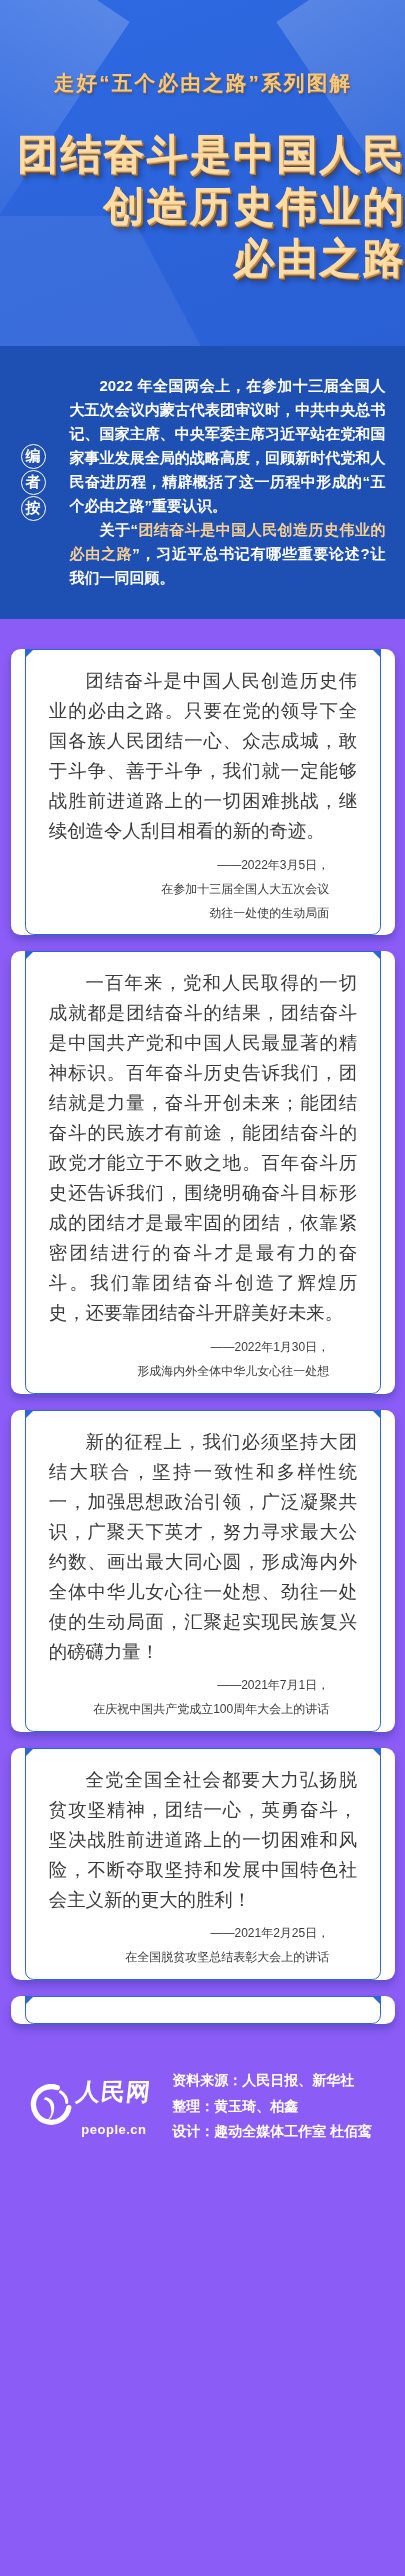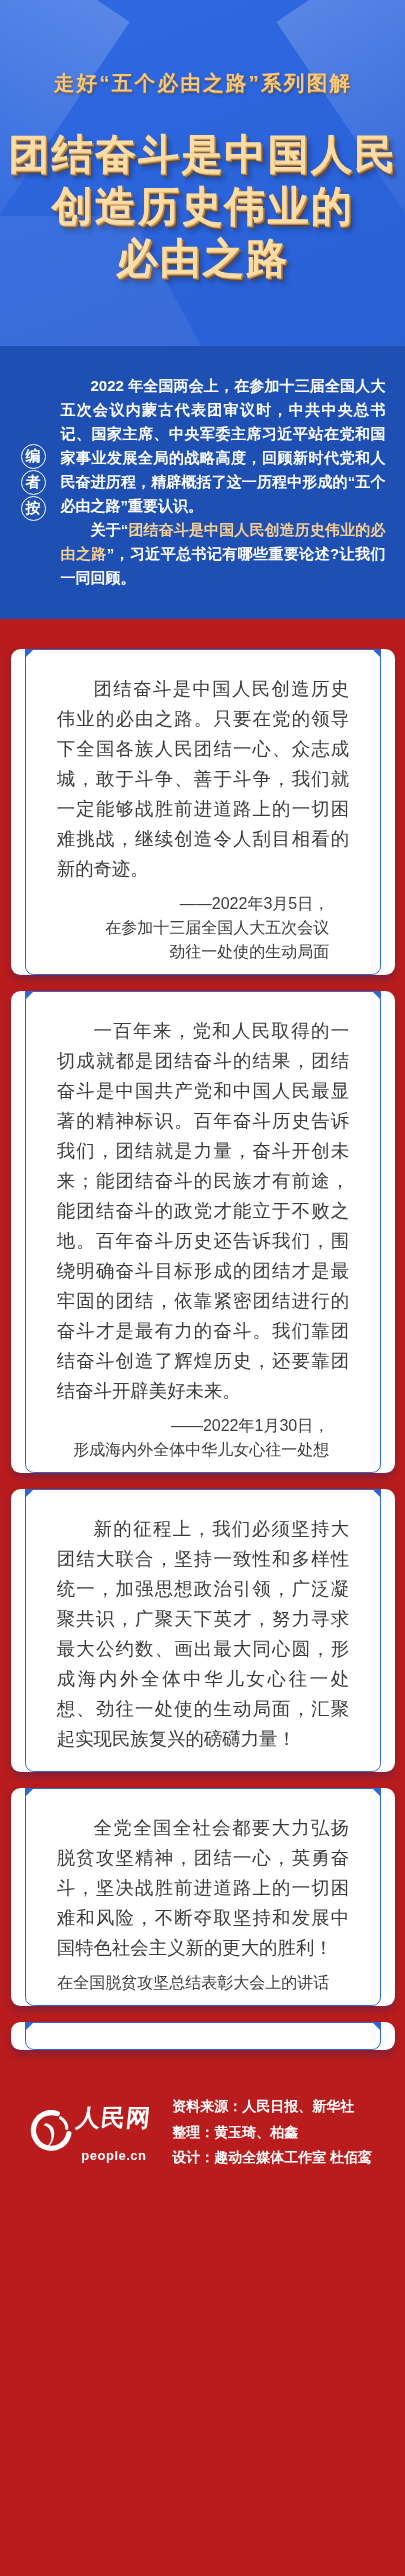--- a/index.html
+++ b/index.html
@@ -1,77 +1,77 @@
 <!DOCTYPE html>
 <html style="font-size:8.7px"><head>
 <meta charset="utf-8">
 <style>
   html,body{margin:0;padding:0;background:#12337a;}
   .page{
     width:406px;min-height:2576px;margin:0 auto;position:relative;
-    background:#b91c1c;
+    background:#8b5cf6;
     font-family:"Liberation Sans","DejaVu Sans",sans-serif;
     overflow:hidden;
   }
   
   .hero{position:relative;height:346px;overflow:hidden;
     background:linear-gradient(160deg,#2f6ae2 0%,#2b63da 55%,#2a60d4 100%);}
   .beam{position:absolute;top:-87px;width:195px;height:411px;pointer-events:none;
     background:linear-gradient(rgba(255,255,255,.20),rgba(255,255,255,0) 75%);}
   .beam-left{left:-32px;transform:rotate(34deg);transform-origin:top left;}
   .beam-right{right:-32px;transform:rotate(-34deg);transform-origin:top right;}
   .hero::after{content:"";position:absolute;left:0;bottom:0;width:100%;height:130px;
     background:linear-gradient(62deg,rgba(255,255,255,.07) 0 42%,rgba(255,255,255,0) 42.5%);}
   .series-title{
     position:relative;margin-top:69px;text-align:center;
     font-size:20.6px;font-weight:700;letter-spacing:2.2px;
     color:#f3c882;
     text-shadow:0.5px 1.1px 0 #9a6a28,1.1px 2.2px 2.7px rgba(40,20,0,.35);
   }
   .main-title{
-    position:relative;margin:31px 0 0;text-align:center;
+    position:relative;margin:31px 0 0;text-align:right;
     font-size:41px;line-height:52px;font-weight:800;letter-spacing:2.2px;
     color:#fbdca4;
     text-shadow:0 1.1px 0 #edbe7d,1.6px 2.2px 0 #b9813a,2.7px 3.8px 0 rgba(110,66,15,.55),4.3px 6px 5.4px rgba(10,20,60,.35);
   }
   .main-title .line{display:block;}
   
   .editor{
     background:#1e4fb2;display:flex;align-items:center;
     padding:28px 20.6px 29px 19.5px;
   }
   .editor-label{flex:0 0 27px;display:flex;flex-direction:column;align-items:center;margin-right:14px;}
   .editor-label .circle{
     width:23px;height:23px;border:1.6px solid #ffffff;border-radius:50%;
     display:flex;align-items:center;justify-content:center;
     color:#fff;font-size:15px;font-weight:700;margin:0.5px 0;
   }
-  .editor-text{flex:1;color:#ffffff;font-size:15px;line-height:24px;font-weight:700;}
+  .editor-text{flex:1;color:#ffffff;font-size:15px;line-height:24px;font-weight:700;margin-left:9px;}
   .editor-text p{margin:0;text-indent:2em;text-align:justify;}
   .editor-text .hl{color:#f6cf92;}
   
   .cards{padding:19.5px 0 3.2px;}
   .card{
     margin:0 10.8px 16px;background:#ffffff;border-radius:9.7px;
     box-shadow:0 4.9px 7.6px rgba(14,42,115,.30);
   }
   .card-inner{
     position:relative;margin:10.8px 14px 7.6px;
     border:1.1px solid #2e66d6;border-radius:4.3px 4.3px 8.7px 8.7px;
     padding:16px 23px 9.7px;
   }
   .tri{position:absolute;top:-1.1px;width:0;height:0;}
   .tri-tl{left:-1.1px;border-top:9.7px solid #2e66d6;border-right:9.7px solid transparent;}
   .tri-tr{right:-1.1px;border-top:9.7px solid #2e66d6;border-left:9.7px solid transparent;}
   .quote-text{
-    margin:8px;color:#3a3a3a;font-size:18.4px;line-height:30px;
+    margin:0;color:#3a3a3a;font-size:18.4px;line-height:30px;
     text-indent:2em;text-align:justify;
   }
   .attribution{
-    margin-top:6.5px;color:#3c3c3c;font-size:16px;line-height:24px;
+    margin-top:6.5px;color:#3c3c3c;font-size:12px;line-height:24px;
     text-align:right;padding-right:28px;
   }
   
   .footer{
     height:132px;display:flex;align-items:center;
     padding:0 16px 5.4px 30px;box-sizing:border-box;
   }
   .logo{display:flex;align-items:center;flex:0 0 auto;margin-right:20.6px;}
   .logo-icon{width:42px;height:45px;margin-right:4.3px;}
   .logo-text{display:flex;flex-direction:column;align-items:center;}
@@ -132,29 +132,34 @@
           <div>形成海内外全体中华儿女心往一处想</div>
         </div>
       </div>
     </section>
 
     <section class="card">
       <div class="card-inner">
         <span class="tri tri-tl"></span>
         <span class="tri tri-tr"></span>
         <p class="quote-text">新的征程上，我们必须坚持大团结大联合，坚持一致性和多样性统一，加强思想政治引领，广泛凝聚共识，广聚天下英才，努力寻求最大公约数、画出最大同心圆，形成海内外全体中华儿女心往一处想、劲往一处使的生动局面，汇聚起实现民族复兴的磅礴力量！</p>
+        <div class="attribution">
+          <div>——2021年7月1日，</div>
+          <div>在庆祝中国共产党成立100周年大会上的讲话</div>
+        </div>
       </div>
     </section>
 
     <section class="card">
       <div class="card-inner">
         <span class="tri tri-tl"></span>
         <span class="tri tri-tr"></span>
         <p class="quote-text">全党全国全社会都要大力弘扬脱贫攻坚精神，团结一心，英勇奋斗，坚决战胜前进道路上的一切困难和风险，不断夺取坚持和发展中国特色社会主义新的更大的胜利！</p>
         <div class="attribution">
+          <div>——2021年2月25日，</div>
           <div>在全国脱贫攻坚总结表彰大会上的讲话</div>
         </div>
       </div>
     </section>
 
     <section class="card">
       <div class="card-inner">
         <span class="tri tri-tl"></span>
         <span class="tri tri-tr"></span>
       </div>

